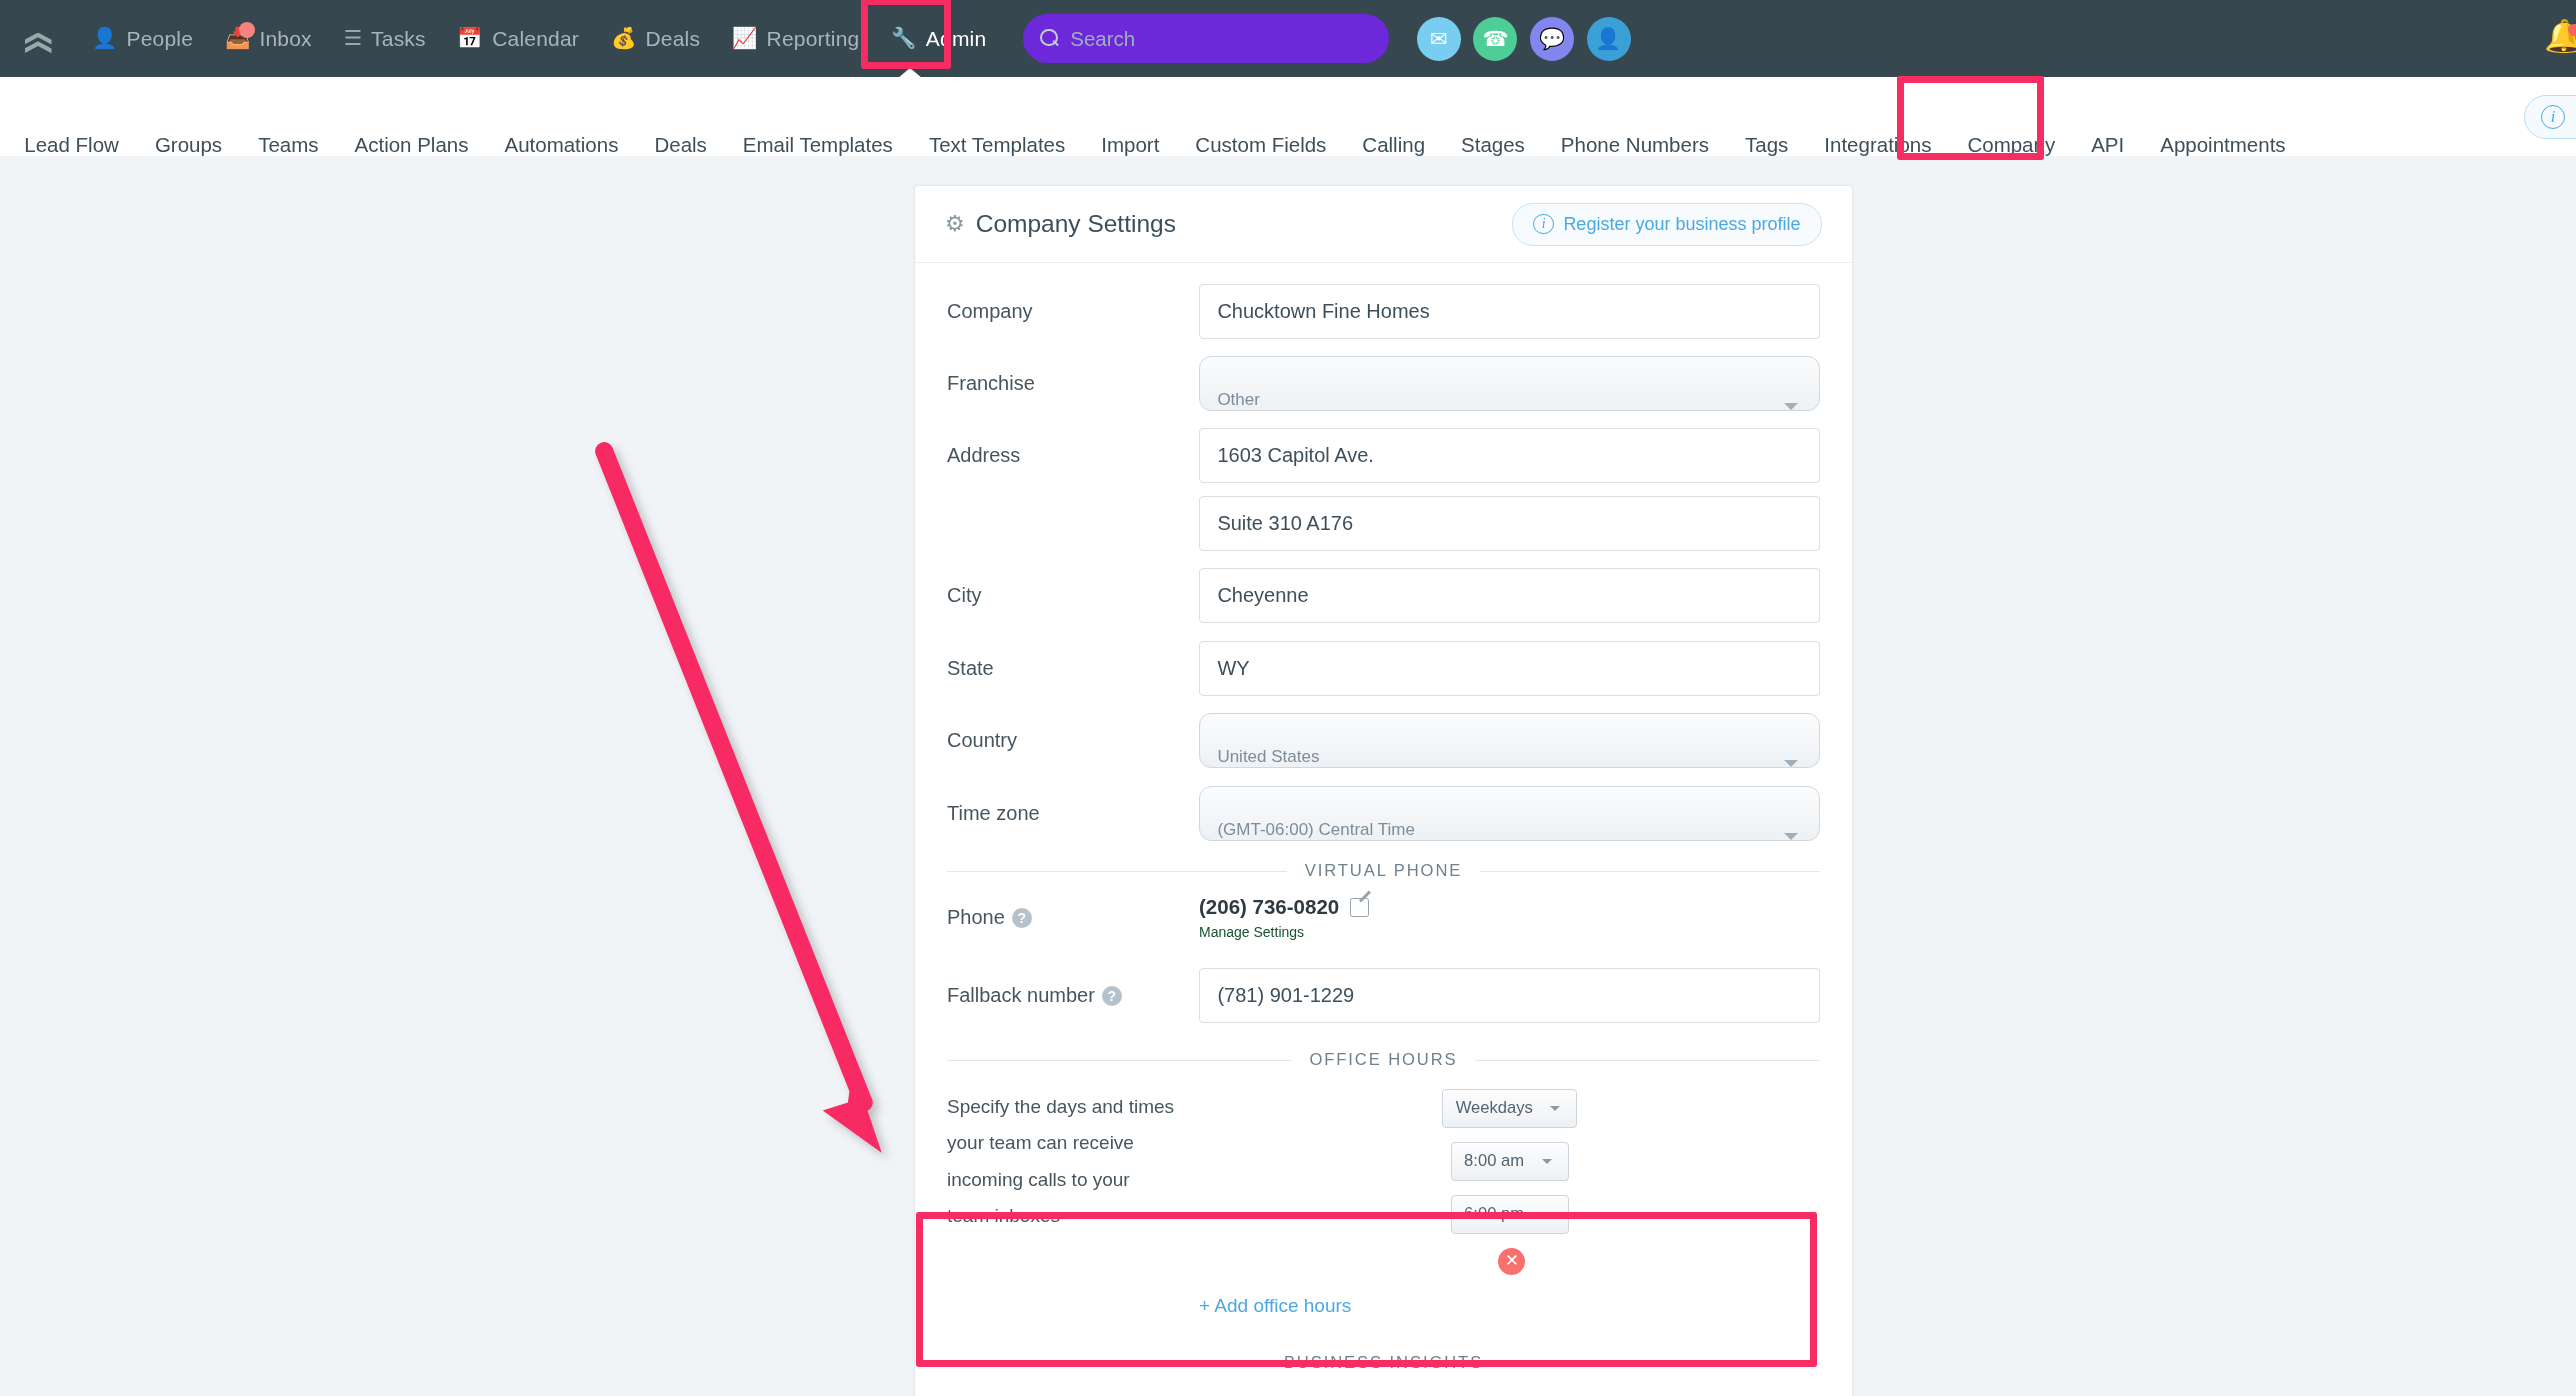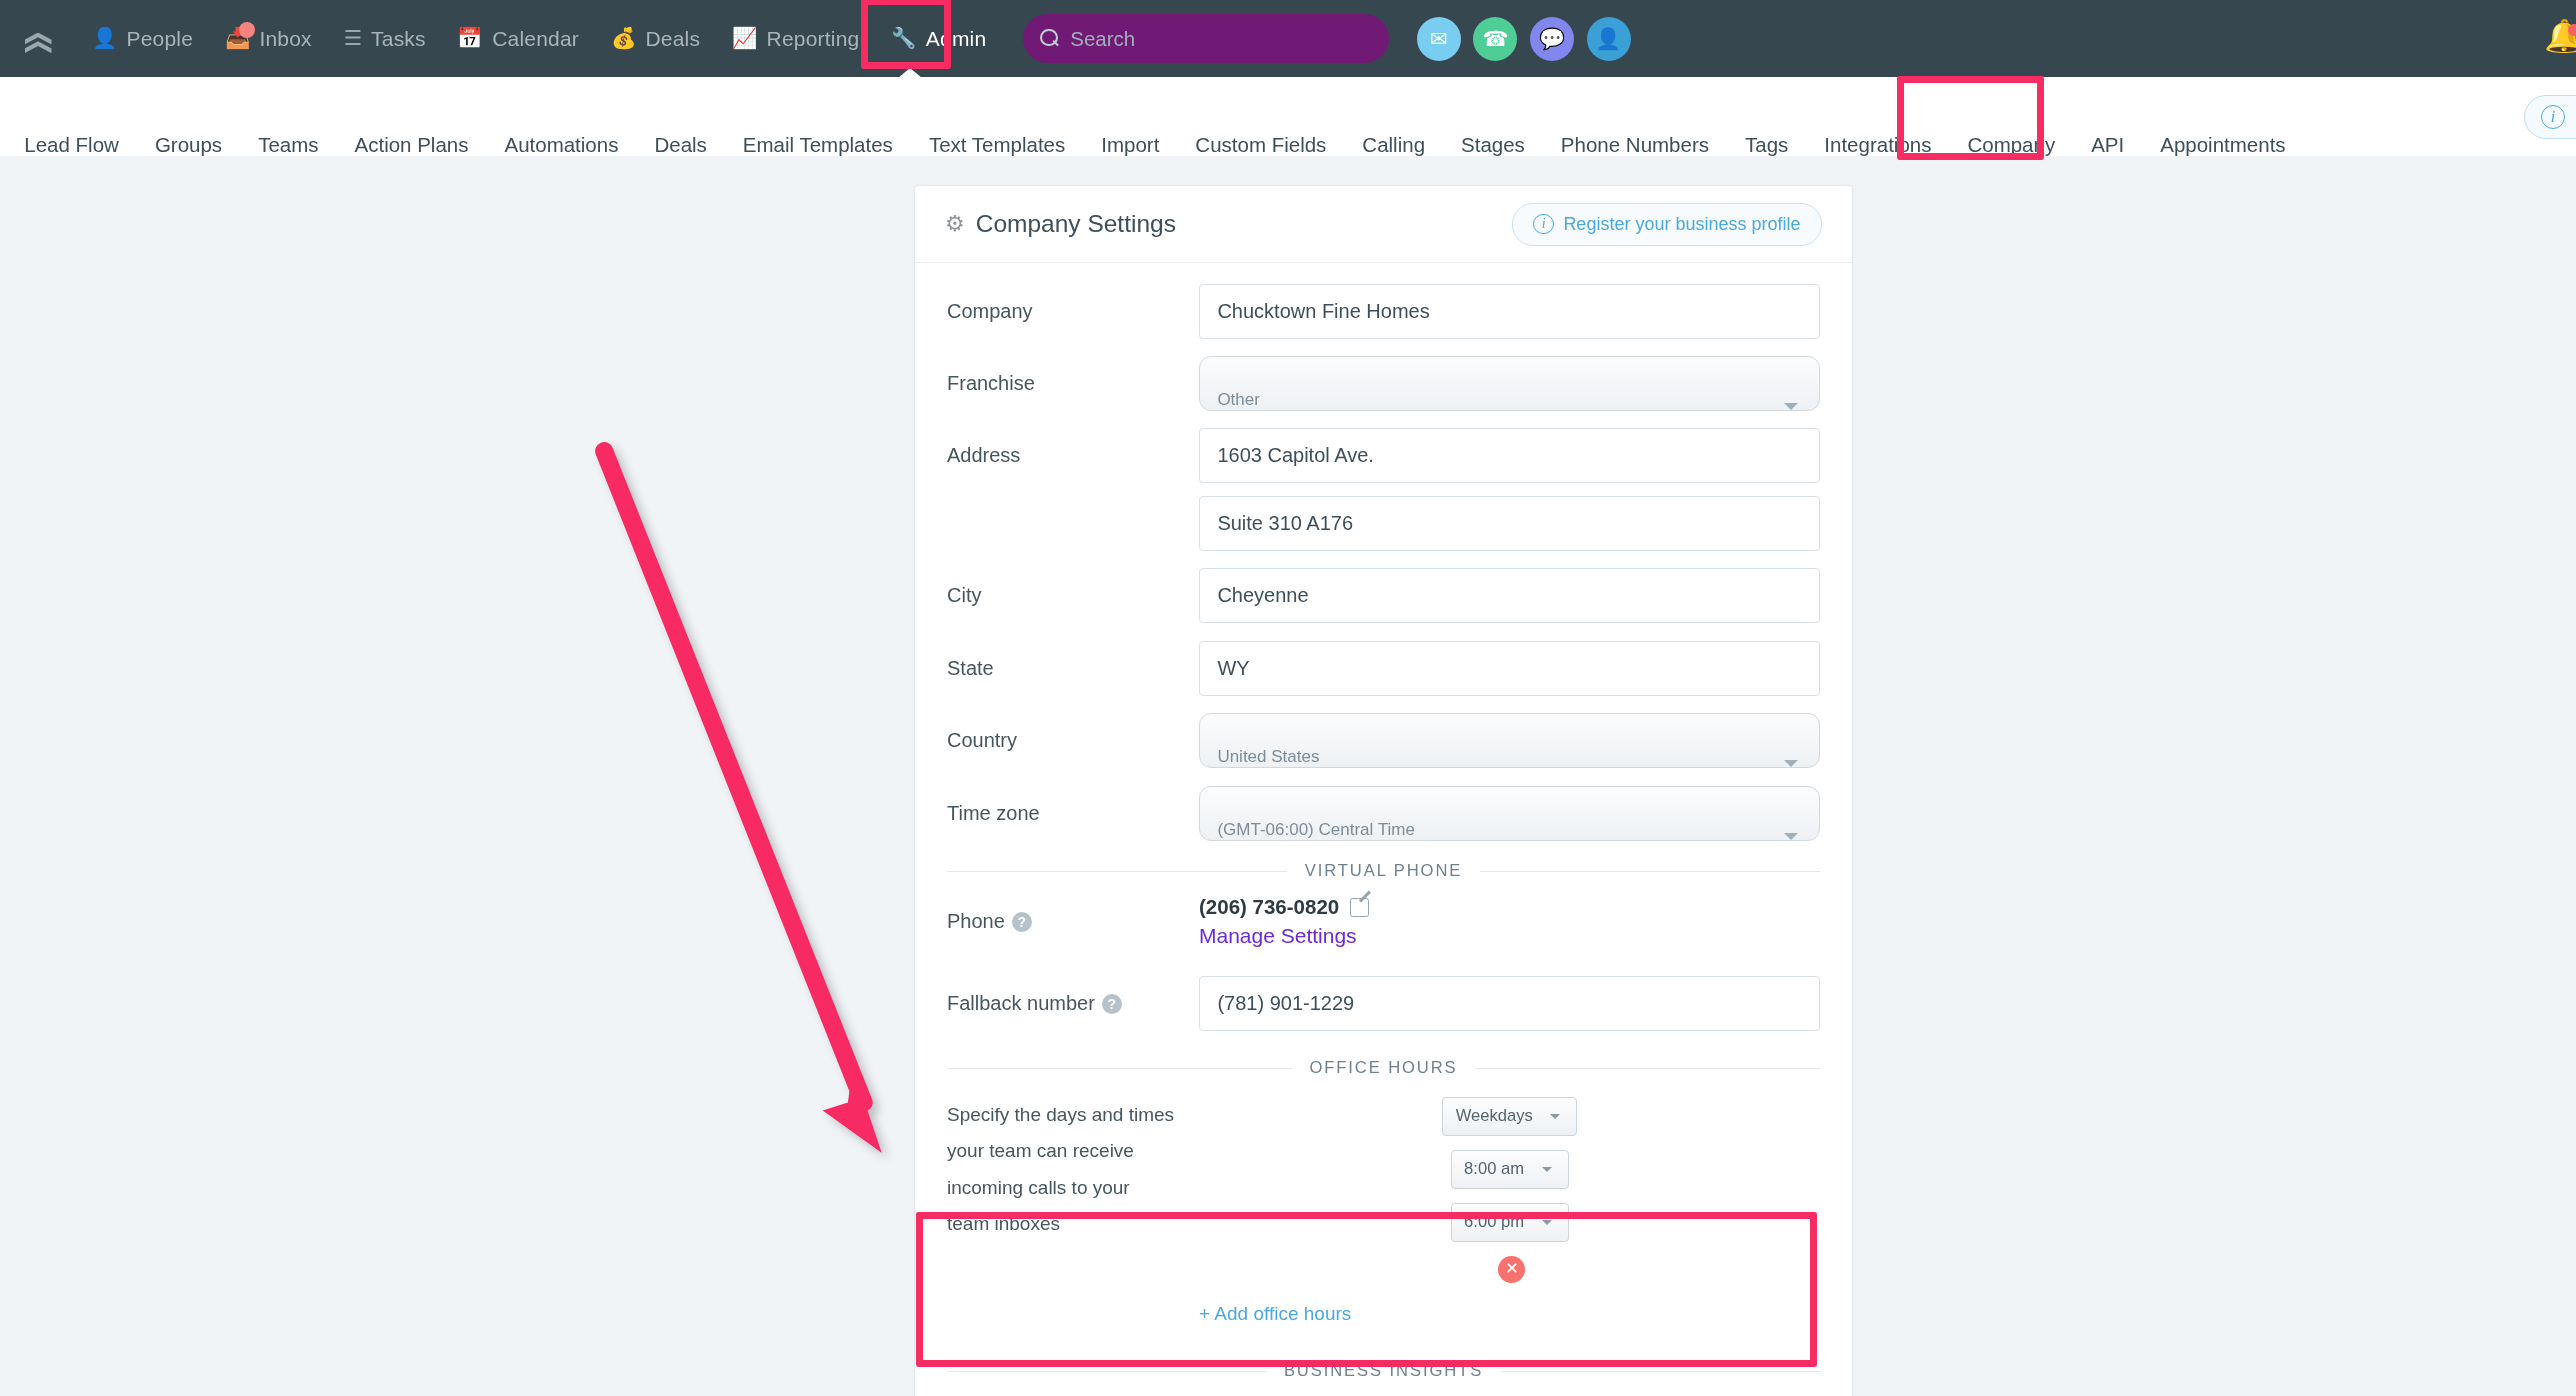--- a/index.html
+++ b/index.html
@@ -50,21 +50,21 @@
     position: absolute; left: 898px; top: 68px;
     width: 0; height: 0;
     border-left: 12.6px solid transparent;
     border-right: 12.6px solid transparent;
     border-bottom: 10.3px solid #ffffff;
     z-index: 30;
   }
   .searchbox {
     margin-left: 20.5px;
     width: 366px; height: 49px;
-    background: #701a75; border-radius: 24.5px;
+    background: #6d28d9; border-radius: 24.5px;
     display: flex; align-items: center; gap: 11px; padding: 0 17.4px;
   }
   .search-icon { width: 19px; height: 19px; position: relative; flex: none; }
   .search-icon::before {
     content:""; position:absolute; left:0; top:0;
     width: 13.4px; height: 13.4px; border: 2.4px solid #c3cdd4; border-radius: 50%;
   }
   .search-icon::after {
     content:""; position:absolute; left: 12px; top: 12.6px;
     width: 7px; height: 2.4px; background: #c3cdd4; transform: rotate(45deg);
@@ -219,21 +219,21 @@
   }
   .edit-ic {
     width: 19px; height: 19px; border: 1.6px solid #97a4ac;
     border-radius: 2.4px; position: relative;
   }
   .edit-ic::after {
     content:""; position:absolute; right:-4px; top:-4px;
     width: 14px; height: 3.2px; background: #97a4ac;
     transform: rotate(-45deg);
   }
-  .link { color: #6d28d9; font-size: 21px; cursor: pointer; }
+  .link { color: #14532d; font-size: 14px; cursor: pointer; }
   .ph-stack { display: flex; flex-direction: column; gap: 5px; }
 
   
   .oh-row { display: flex; align-items: flex-start; padding-top: 4.7px; }
   .oh-desc {
     width: 252px; flex: none;
     color: #46565f; font-size: 19px; line-height: 1.92;
     padding-right: 24px;
   }
   .oh-right { flex: 1; }

